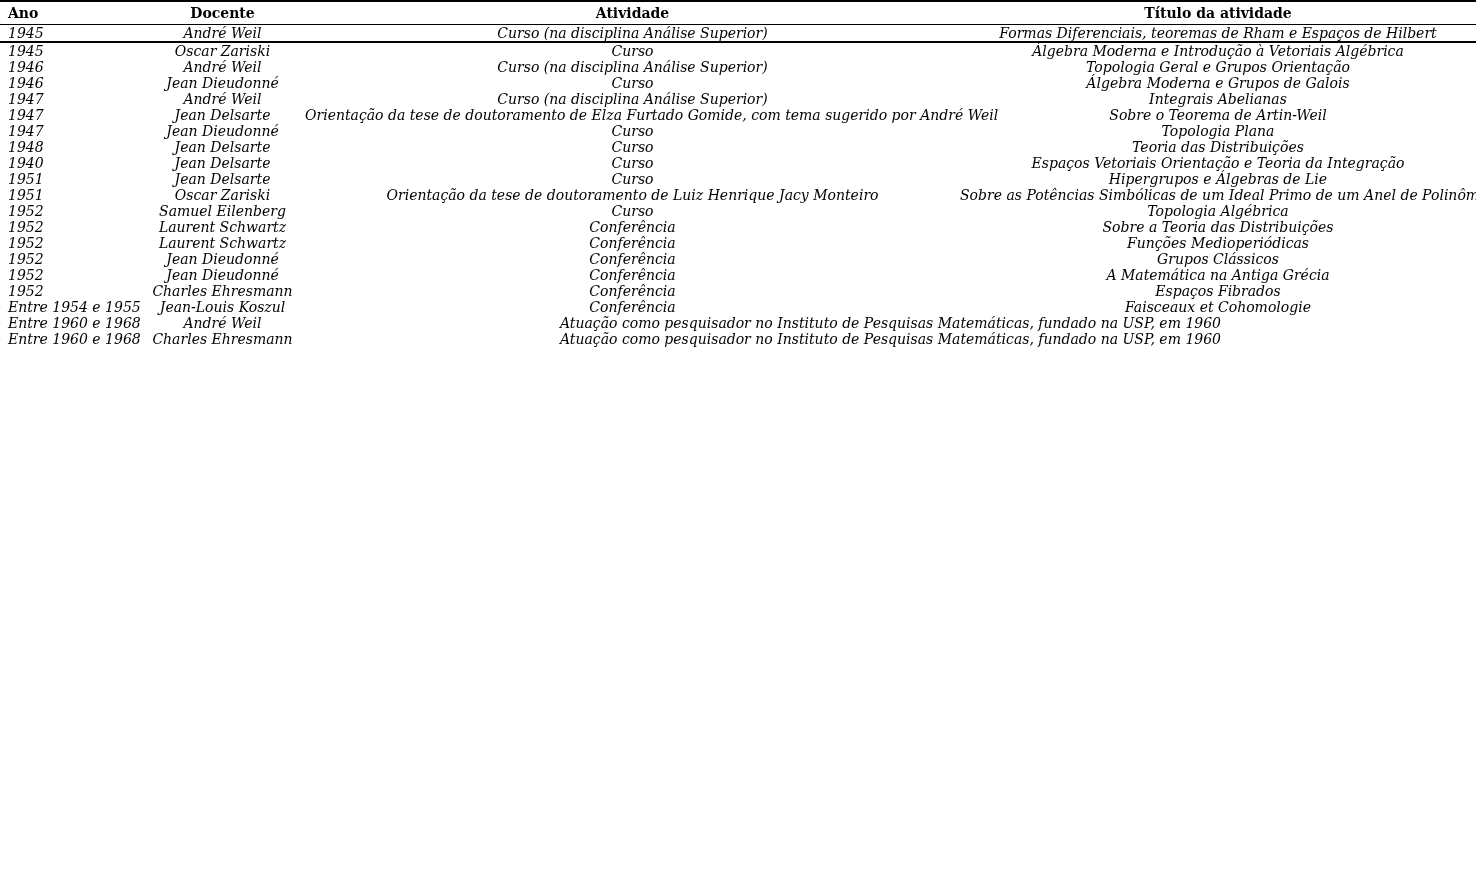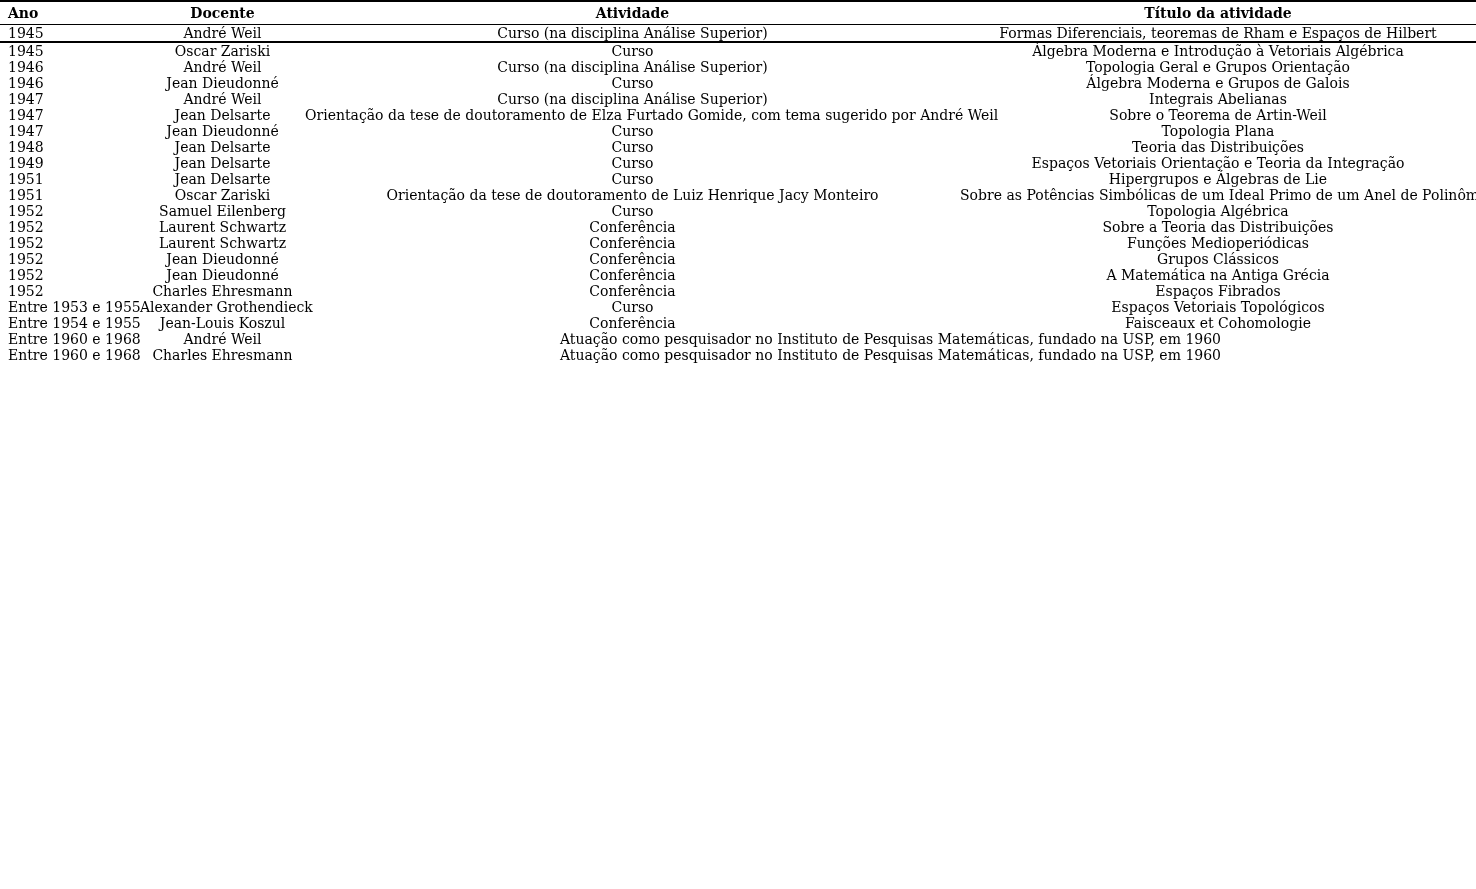--- a/index.html
+++ b/index.html
@@ -16,21 +16,21 @@
     width: 1476px;
     border-collapse: collapse;
     table-layout: fixed;
     border-top: 2px solid #000000;
   }
   col.c-ano      { width: 140px; }
   col.c-docente  { width: 165px; }
   col.c-ativ     { width: 655px; }
   col.c-titulo   { width: 516px; }
   thead tr { height: 23px; border-bottom: 1px solid #000000; }
-  tbody tr { height: 15px; }
+  tbody tr { height: 15px; font-style: italic; }
   tbody tr:first-child { border-bottom: 2px solid #000000; }
   th, td {
     padding: 0;
     text-align: center;
     vertical-align: middle;
     white-space: nowrap;
     overflow: visible;
     font-weight: normal;
   }
   th { font-weight: bold; }
@@ -100,21 +100,21 @@
         <td>Curso</td>
         <td>Topologia Plana</td>
       </tr>
       <tr>
         <td class="col-ano">1948</td>
         <td>Jean Delsarte</td>
         <td>Curso</td>
         <td>Teoria das Distribuições</td>
       </tr>
       <tr>
-        <td class="col-ano">1949</td>
+        <td class="col-ano">1940</td>
         <td>Jean Delsarte</td>
         <td>Curso</td>
         <td>Espaços Vetoriais Orientação e Teoria da Integração</td>
       </tr>
       <tr>
         <td class="col-ano">1951</td>
         <td>Jean Delsarte</td>
         <td>Curso</td>
         <td>Hipergrupos e Álgebras de Lie</td>
       </tr>
@@ -154,26 +154,20 @@
         <td>Conferência</td>
         <td>A Matemática na Antiga Grécia</td>
       </tr>
       <tr>
         <td class="col-ano">1952</td>
         <td>Charles Ehresmann</td>
         <td>Conferência</td>
         <td>Espaços Fibrados</td>
       </tr>
       <tr>
-        <td class="col-ano">Entre 1953 e 1955</td>
-        <td>Alexander Grothendieck</td>
-        <td>Curso</td>
-        <td>Espaços Vetoriais Topológicos</td>
-      </tr>
-      <tr>
         <td class="col-ano">Entre 1954 e 1955</td>
         <td>Jean-Louis Koszul</td>
         <td>Conferência</td>
         <td>Faisceaux et Cohomologie</td>
       </tr>
       <tr>
         <td class="col-ano">Entre 1960 e 1968</td>
         <td>André Weil</td>
         <td colspan="2">Atuação como pesquisador no Instituto de Pesquisas Matemáticas, fundado na USP, em 1960</td>
       </tr>

